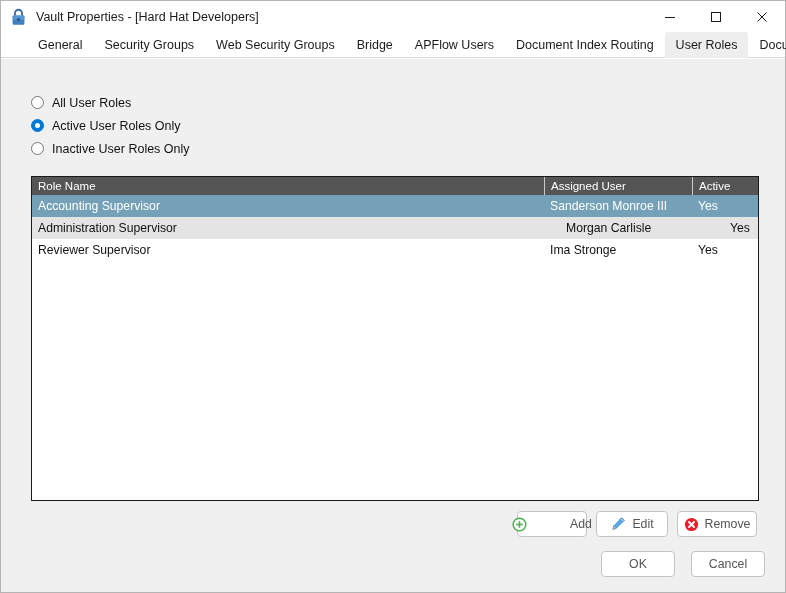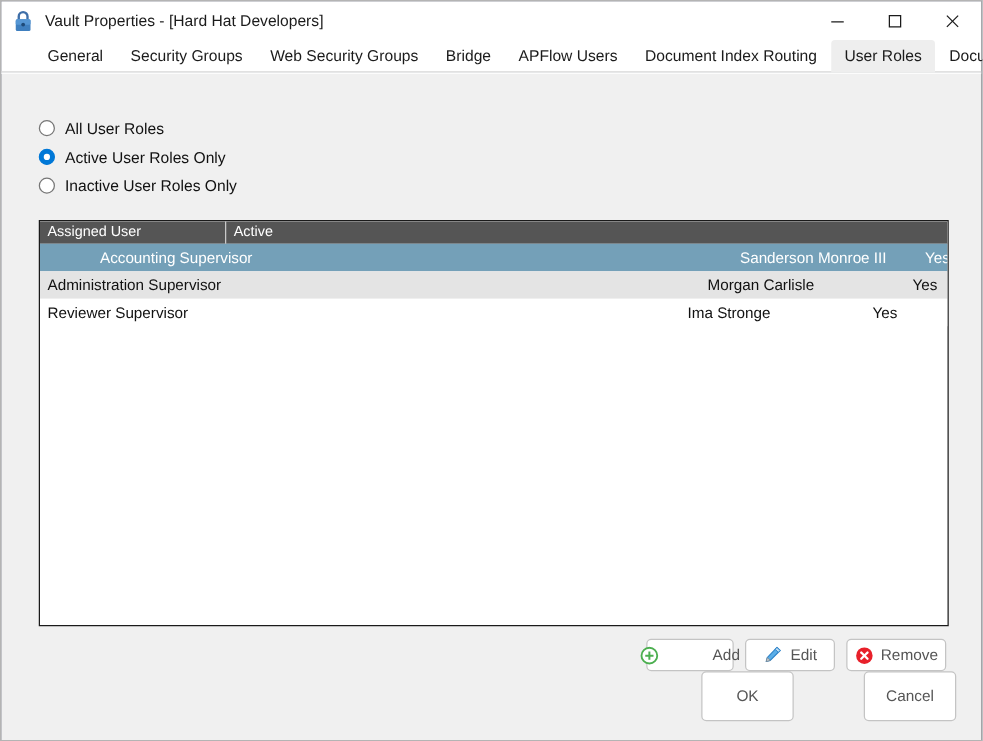--- a/index.html
+++ b/index.html
@@ -8,21 +8,21 @@
     width: 786px; height: 593px;
     overflow: hidden;
     background: #ffffff;
     font-family: "Liberation Sans", sans-serif;
   }
 
   #window {
     position: relative;
     width: 786px;
     height: 593px;
-    background: #0f172a;
+    background: #fde047;
     border: 1px solid #b4b4b4;
     display: flex;
     flex-direction: column;
   }
 
   
   #titlebar {
     height: 31px;
     min-height: 31px;
     background: #ffffff;
@@ -170,21 +170,21 @@
 
   .row {
     display: flex;
     height: 22px;
     font-size: 12.2px;
     color: #111111;
     align-items: center;
     background: #ffffff;
   }
   .row.alt { background: #e4e4e4; gap: 16px; }
-  .row.selected { background: #74a0b8; color: #ffffff; padding-left: 42px; }
+  .row.selected { background: #74a0b8; color: #ffffff; }
   .cell {
     height: 22px;
     display: flex;
     align-items: center;
     padding-left: 6px;
     white-space: nowrap;
     overflow: hidden;
   }
 
   
@@ -217,30 +217,29 @@
   
   #footer-buttons {
     position: absolute;
     right: 20px;
     bottom: 15px;
     display: flex;
     gap: 16px;
   }
   .fbtn {
     width: 74px;
-    height: 40px;
+    height: 26px;
     border: 1px solid #c4c4c4;
     border-radius: 4px;
     background: #ffffff;
     display: flex;
     align-items: center;
     justify-content: center;
     font-size: 12.3px;
     color: #555555;
-    margin-left: 40px;
   }
 </style>
 </head>
 <body>
 
 <div id="window">
 
   <div id="titlebar">
     <div id="title-left">
       <svg id="lock-icon" viewBox="0 0 17 18">
@@ -310,20 +309,23 @@
         <span class="radio-label">Active User Roles Only</span>
       </div>
       <div class="radio-row">
         <span class="radio-mark"></span>
         <span class="radio-label">Inactive User Roles Only</span>
       </div>
     </div>
 
     <div id="listbox">
       <div id="list-header">
+        <div class="hcell col-role">
+            <span>Role Name</span>
+          </div>
         <div class="hcell col-user">
             <span>Assigned User</span>
           </div>
         <div class="hcell col-active">
             <span>Active</span>
           </div>
       </div>
 
       <div class="row selected">
         <div class="cell col-role">Accounting Supervisor</div>

